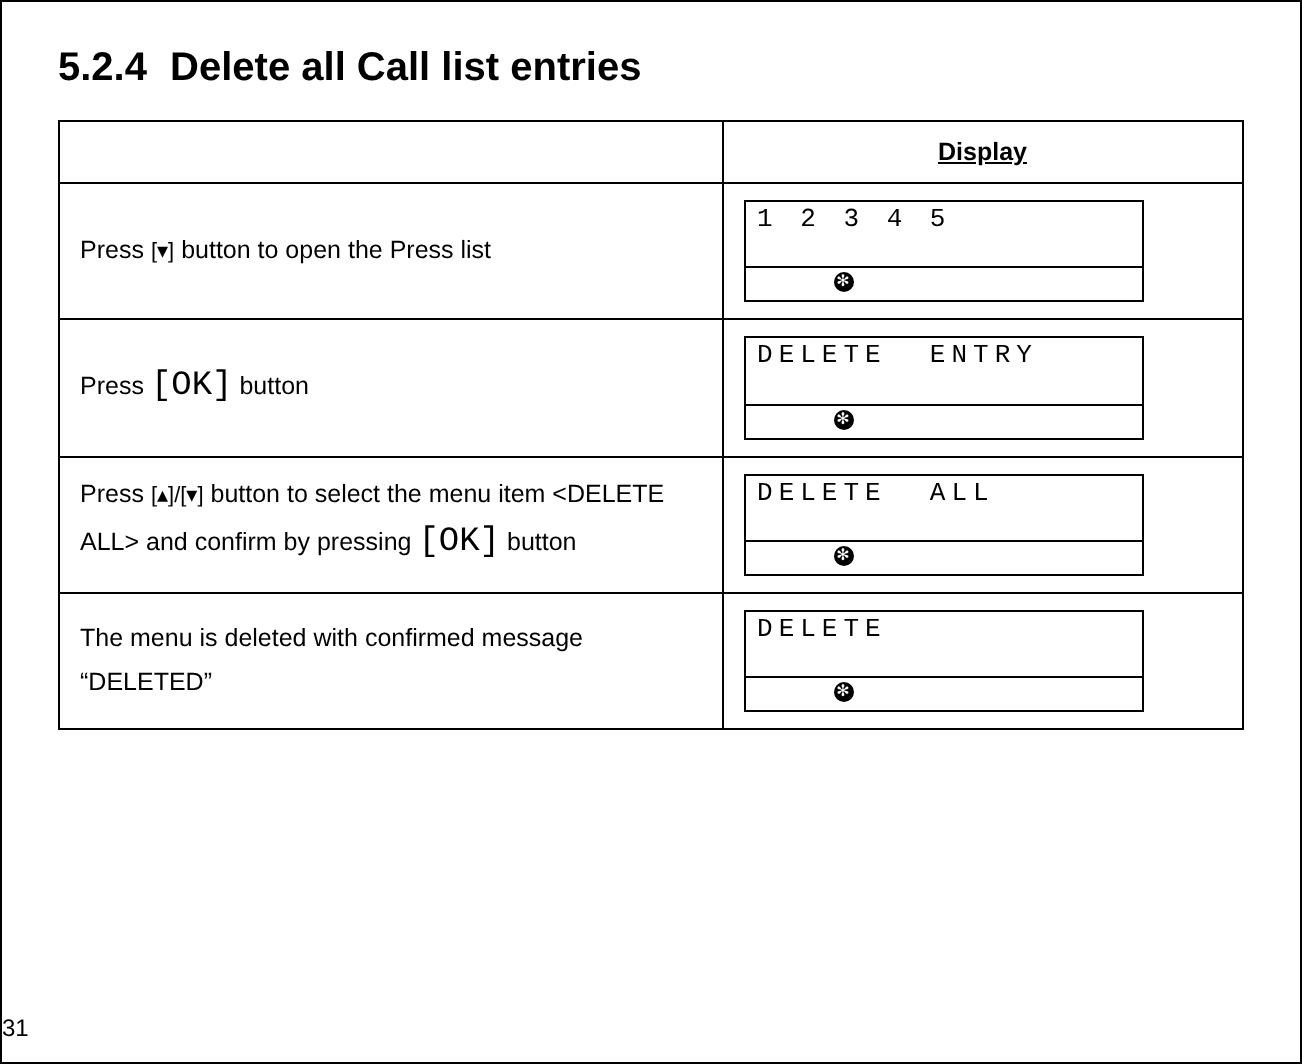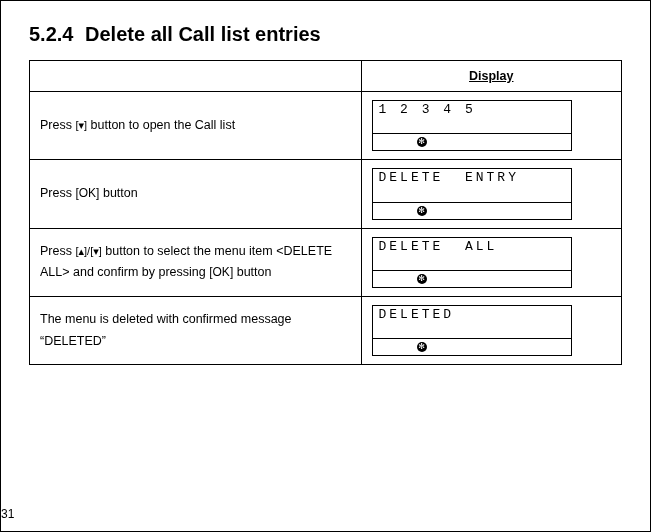--- a/index.html
+++ b/index.html
@@ -44,21 +44,22 @@
   table.main td.instr {
     width: 56%;
     line-height: 1.7;
   }
   .btn-sym {
     font-size: 11px;
     display: inline-block;
     vertical-align: baseline;
   }
   .ok-sym {
-    font-size: 12px;
+    font-size: 17px;
+    font-family: Liberation Mono, monospace;
   }
 
   .lcd {
     box-sizing: border-box;
     width: 200px;
     border: 1px solid #000;
     background: #fff;
     font-family: "Courier New", monospace;
     font-size: 13px;
     line-height: 1.1;
@@ -117,21 +118,21 @@
     <tbody>
         <tr>
       <th style="border-right:1px solid #000;"></th>
       <th>Display</th>
     </tr>
 
     <tr>
       <td class="instr">
         <span>Press </span>
         <span class="btn-sym">[▾]</span>
-        <span> button to open the Call list</span>
+        <span> button to open the Press list</span>
       </td>
       <td class="disp-cell">
         <div class="lcd">
           <div class="line1">1 2 3 4 5</div>
           <div class="line2">
             <span class="bticon">✻</span>
           </div>
         </div>
       </td>
     </tr>
@@ -169,21 +170,21 @@
         </div>
       </td>
     </tr>
 
     <tr>
       <td class="instr">
         <span>The menu is deleted  with confirmed message “DELETED”</span>
       </td>
       <td class="disp-cell" style="vertical-align:top;">
         <div class="lcd">
-          <div class="line1">DELETED</div>
+          <div class="line1">DELETE</div>
           <div class="line2">
             <span class="bticon">✻</span>
           </div>
         </div>
       </td>
     </tr>
   </tbody>
     </table>
 
   <div class="page-number">31</div>

